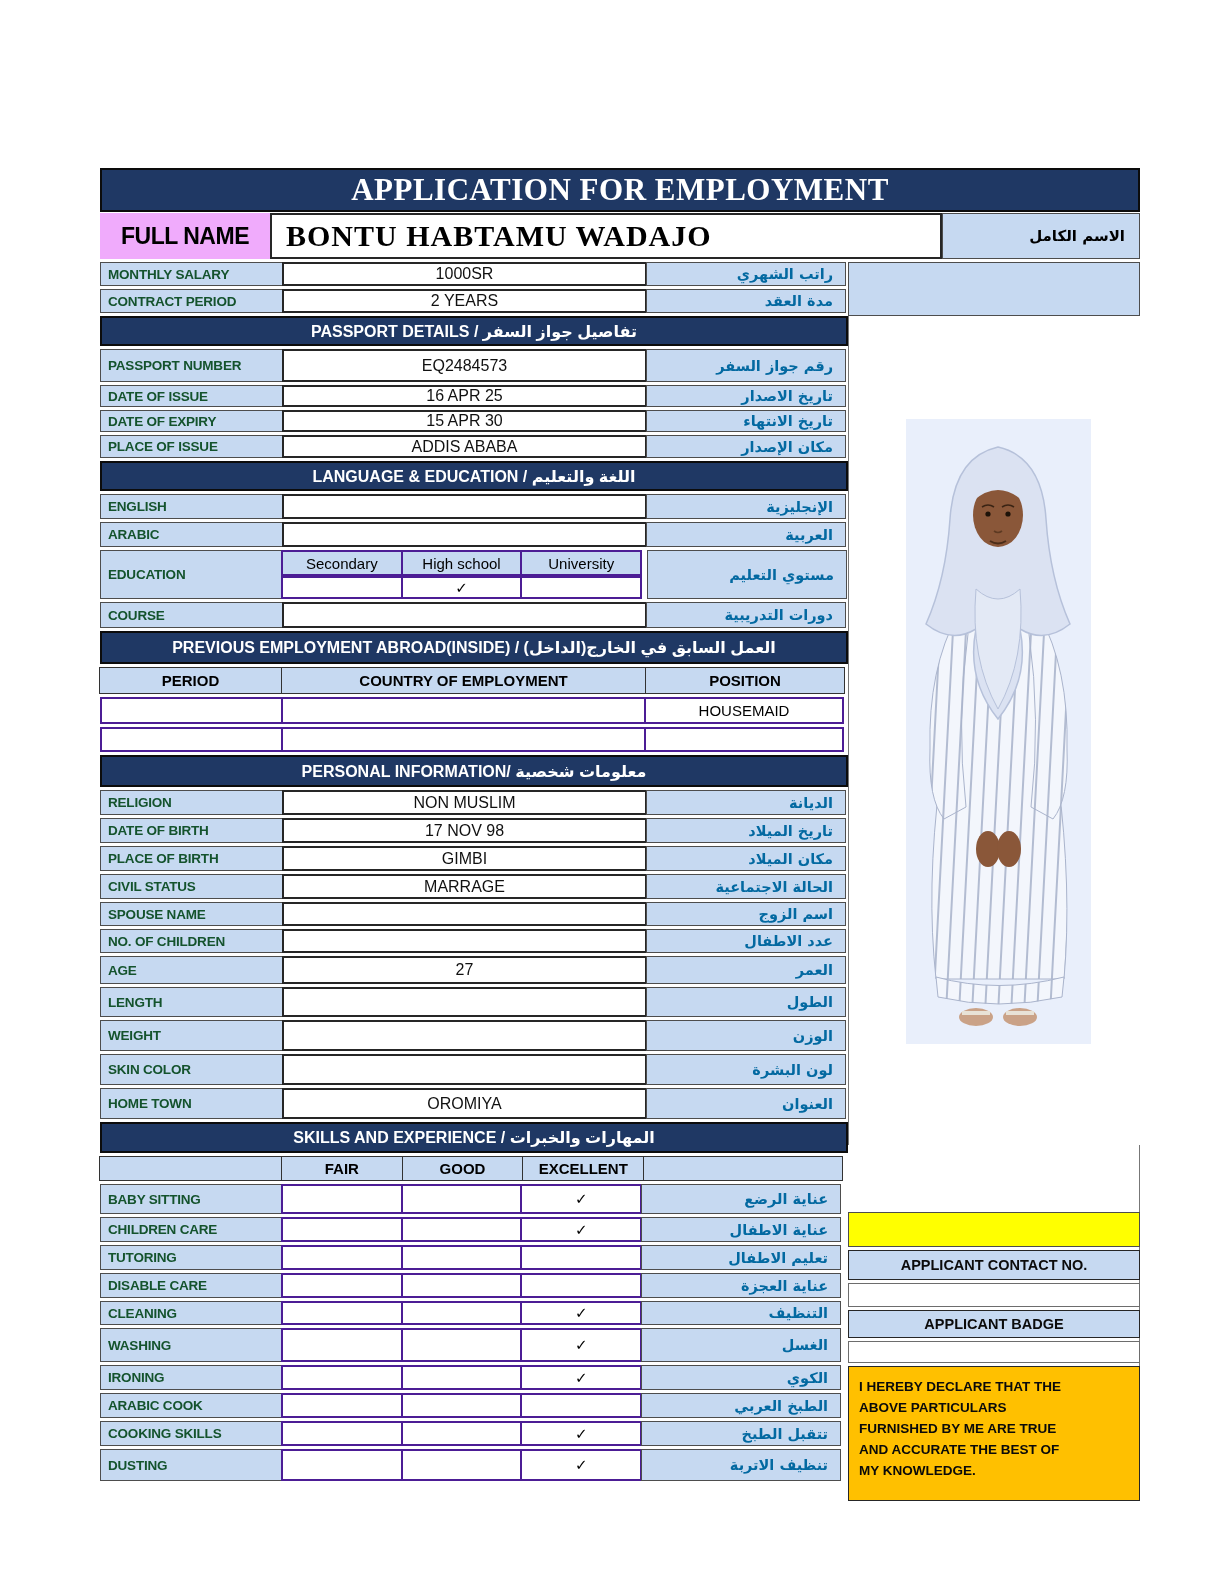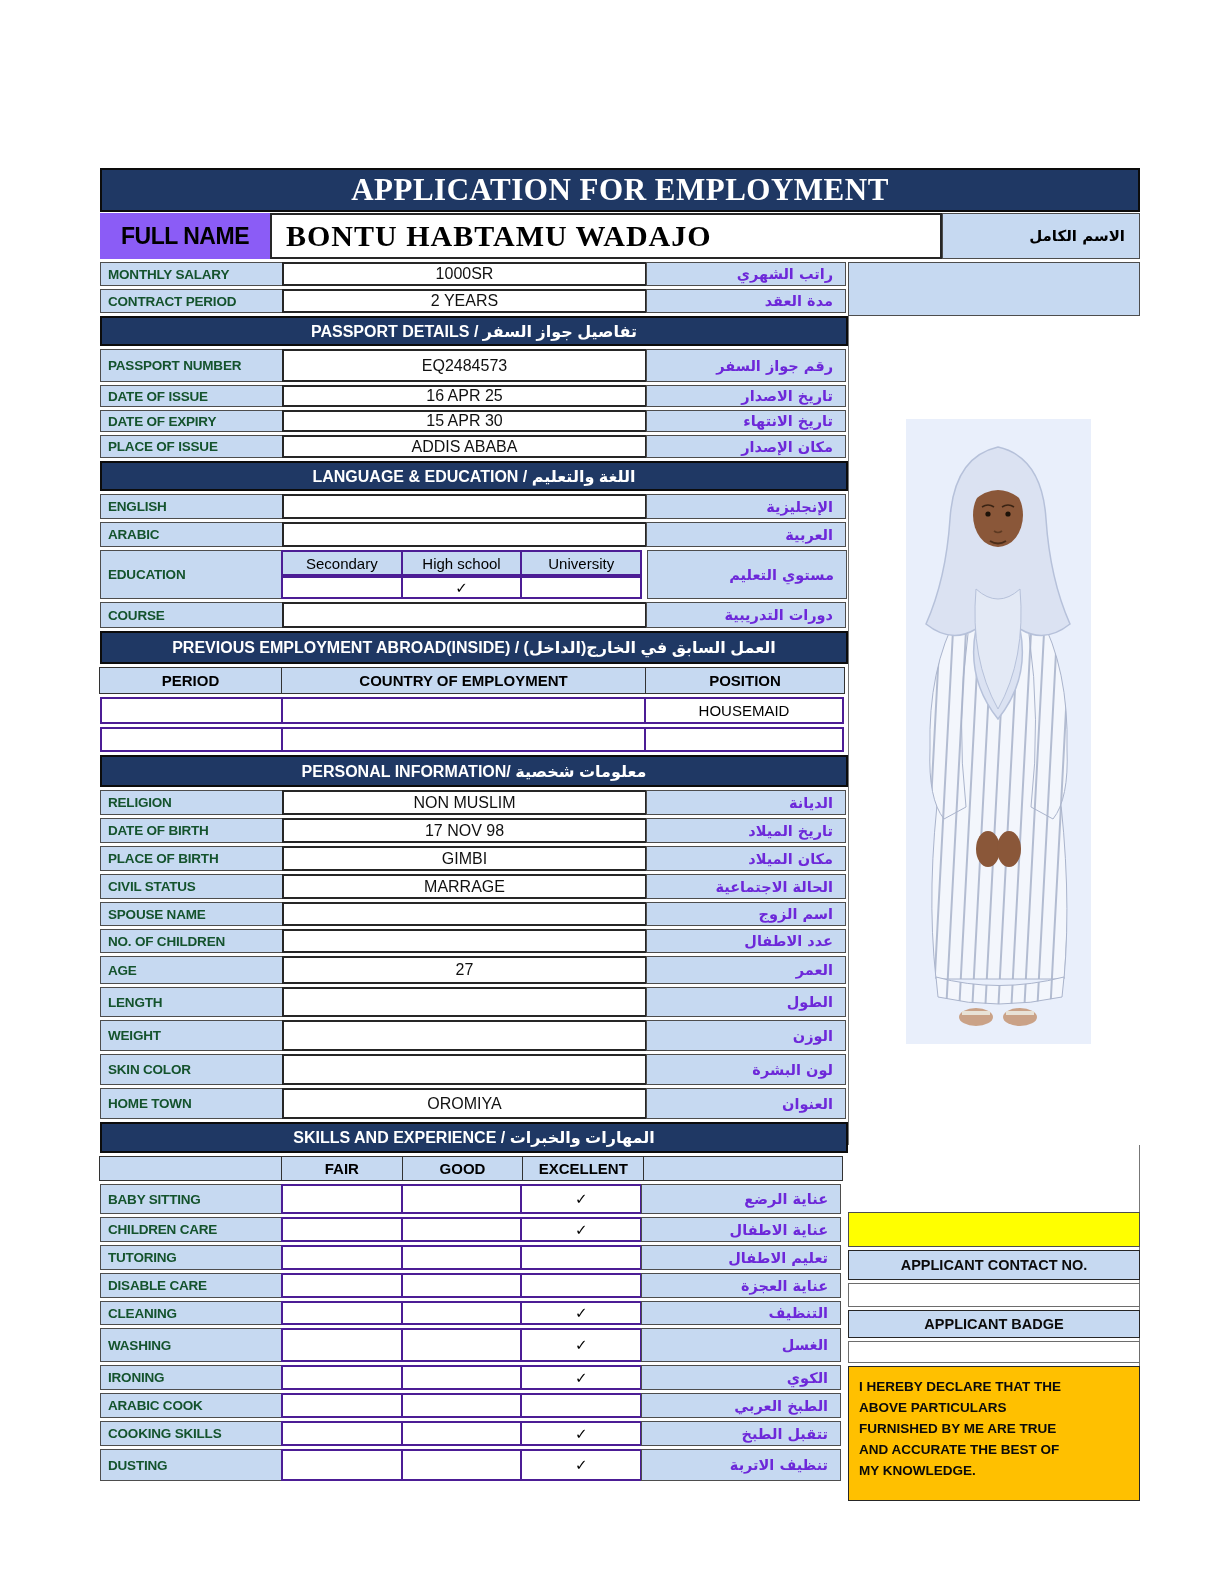--- a/index.html
+++ b/index.html
@@ -11,33 +11,33 @@
            align-items:center;justify-content:center;font-weight:bold;font-size:16px;
            font-family:"Liberation Sans","DejaVu Sans",sans-serif;margin-bottom:3px;}
   .trow{display:flex;margin-bottom:3px;}
   .cell{box-sizing:border-box;display:flex;align-items:center;}
   .lbl{width:183px;background:#c6d9f1;border:1px solid #4d4d4d;font-weight:bold;
        font-size:13.5px;letter-spacing:-.2px;padding-left:7px;color:#14532d;}
   .val{width:365px;background:#ffffff;border:2px solid #262626;justify-content:center;
        font-size:16px;color:#111;margin-left:-1px;}
   .arc{width:200px;background:#c6d9f1;border:1px solid #4d4d4d;justify-content:flex-end;
        padding-right:12px;font-family:"DejaVu Sans",sans-serif;font-weight:bold;
-       font-size:14.5px;color:#6d28d9;margin-left:-1px;}
+       font-size:14.5px;color:#0369a1;margin-left:-1px;}
   .subcell{background:#ffffff;border:2px solid #4c1d95;justify-content:center;
            font-size:15px;margin-left:-2px;}
   .bluecell{background:#c6d9f1;}
   .chk{font-family:"DejaVu Sans",sans-serif;font-size:15px;font-weight:bold;}
   
   .titlebar{height:44px;background:#1f3864;border:2px solid #0c0c0c;box-sizing:border-box;
             display:flex;align-items:center;justify-content:center;color:#fff;
             font-family:"Liberation Serif",serif;font-weight:bold;font-size:31px;
             letter-spacing:.5px;}
   .fnrow{display:flex;height:46px;margin-top:1px;}
   .fnlbl{width:170px;box-sizing:border-box;display:flex;align-items:center;justify-content:center;
-         font-weight:bold;font-size:23px;letter-spacing:-.5px;background:#8b5cf6;}
+         font-weight:bold;font-size:23px;letter-spacing:-.5px;background:#f0abfc;}
   .fnval{width:672px;box-sizing:border-box;border:2px solid #262626;background:#fff;
          display:flex;align-items:center;padding-left:14px;
          font-family:"Liberation Serif",serif;font-weight:bold;font-size:30px;letter-spacing:1px;}
   .fnar{width:198px;box-sizing:border-box;border:1px solid #4d4d4d;background:#c6d9f1;
         display:flex;align-items:center;justify-content:flex-end;padding-right:14px;
         font-family:"DejaVu Sans",sans-serif;font-weight:bold;font-size:15px;}
   
   .bodywrap{position:relative;display:flex;margin-top:3px;}
   .leftcol{width:748px;}
   .rightcol{position:relative;width:292px;border-right:1px solid #777;box-sizing:border-box;}

